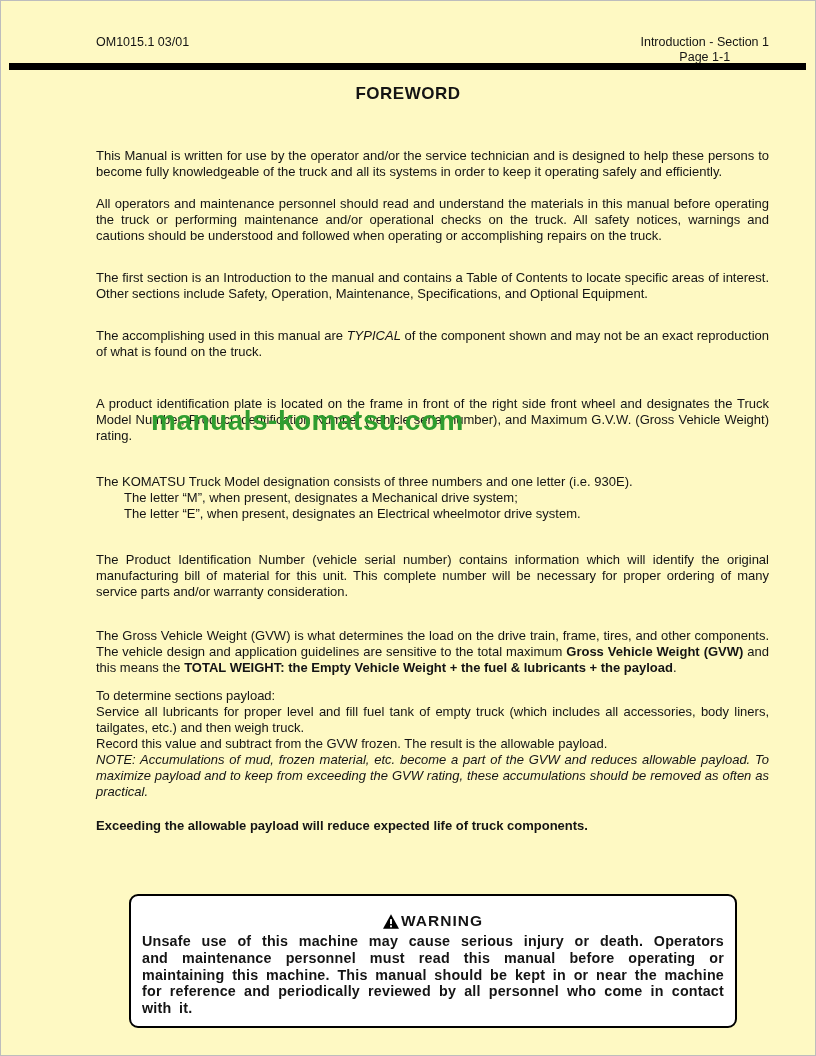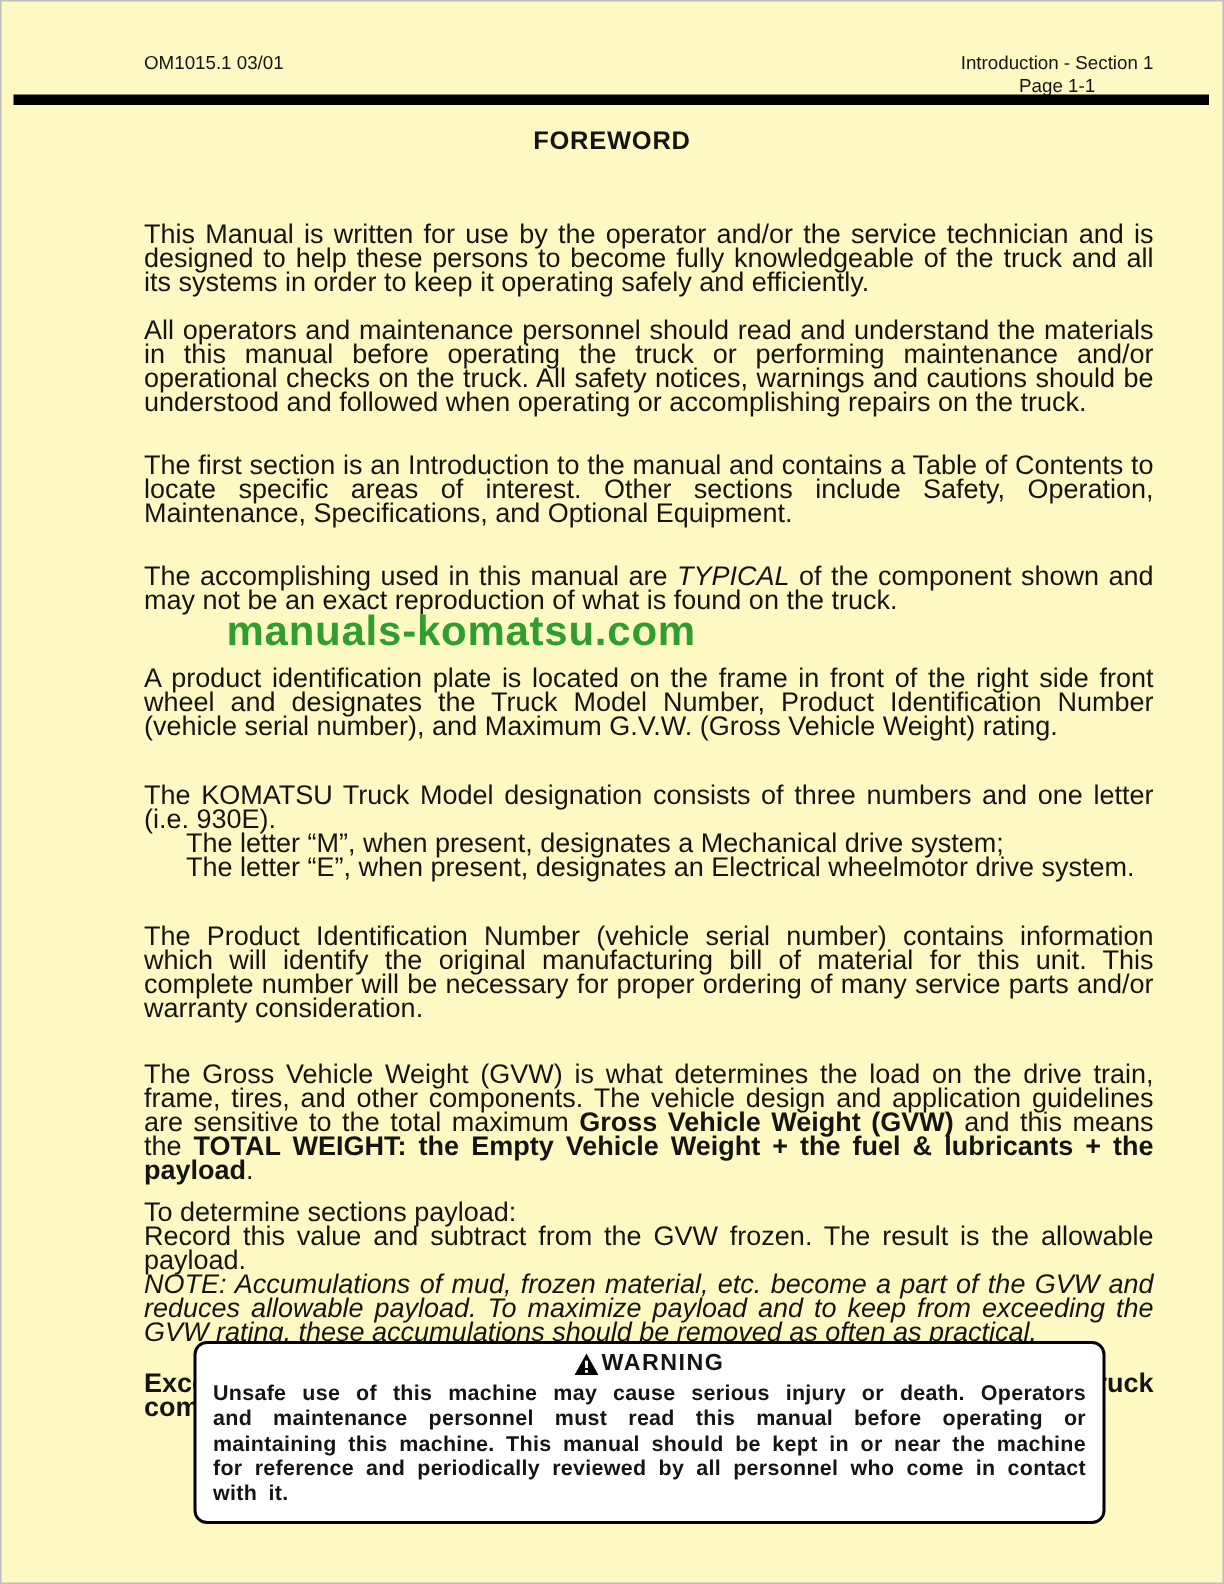--- a/index.html
+++ b/index.html
@@ -16,42 +16,42 @@
     font-size: 12.5px; line-height: 15px;
   }
   .header-right { text-align: center; }
   .rule { position: absolute; top: 62px; left: 8px; right: 9px; height: 7px; background: #000; }
   .title {
     padding-top: 83px; margin: 0; text-align: center;
     font-size: 17px; font-weight: bold; letter-spacing: 0.5px;
   }
   .content {
     margin: 44px 46px 14px 95px;
-    font-size: 18px; line-height: 16px; text-align: justify;
+    font-size: 13px; line-height: 16px; text-align: justify;
   }
   .para { margin: 0; }
   .mt12 { margin-top: 12px; }
   .mt16 { margin-top: 16px; }
   .mt18 { margin-top: 18px; }
   .mt26 { margin-top: 26px; }
   .mt28 { margin-top: 28px; }
   .mt30 { margin-top: 30px; }
   .mt36 { margin-top: 36px; }
   .indent { margin-left: 28px; text-align: left; }
   .bold { font-weight: bold; }
   .italic { font-style: italic; }
   .watermark {
     position: absolute; left: 150px; top: 404px;
     font-size: 28px; font-weight: bold; color: #2f9e2f; letter-spacing: 0.5px;
     white-space: nowrap;
   }
   .warning-box {
     position: absolute; left: 128px; top: 893px; width: 608px;
     border: 2px solid #000; border-radius: 9px; background: #fff;
-    padding: 4px 11px 9px;
+    padding: 16px 11px 9px;
   }
   .warning-title {
     display: flex; justify-content: center; align-items: center; gap: 2px;
     font-weight: bold; font-size: 15.5px; letter-spacing: 1px;
   }
   .warning-title svg { display: block; margin-top: 1px; }
   .warning-body {
     margin-top: 3px; font-weight: bold; font-size: 14.3px; line-height: 16.8px;
     text-align: justify; word-spacing: 3.5px; letter-spacing: 0.2px;
   }
@@ -78,20 +78,21 @@
       <p class="para mt16"><span>All operators and maintenance personnel should read and understand the materials in this manual before operating the truck or performing maintenance and/or operational checks on the truck. All safety notices, warnings and cautions should be understood and followed when operating or accomplishing repairs on the truck.</span></p>
       <p class="para mt26"><span>The first section is an Introduction to the manual and contains a Table of Contents to locate specific areas of interest. Other sections include Safety, Operation, Maintenance, Specifications, and Optional Equipment.</span></p>
       <p class="para mt26"><span>The accomplishing used in this manual are </span><span class="italic">TYPICAL</span><span> of the component shown and may not be an exact reproduction of what is found on the truck.</span></p>
       <p class="para mt36"><span>A product identification plate is located on the frame in front of the right side front wheel and designates the Truck Model Number, Product Identification Number (vehicle serial number), and Maximum G.V.W. (Gross Vehicle Weight) rating.</span></p>
       <p class="para mt30"><span>The KOMATSU Truck Model designation consists of three numbers and one letter (i.e. 930E).</span></p>
       <p class="para indent"><span>The letter “M”, when present, designates a Mechanical drive system;</span></p>
       <p class="para indent"><span>The letter “E”, when present, designates an Electrical wheelmotor drive system.</span></p>
       <p class="para mt30"><span>The Product Identification Number (vehicle serial number) contains information which will identify the original manufacturing bill of material for this unit. This complete number will be necessary for proper ordering of many service parts and/or warranty consideration.</span></p>
       <p class="para mt28"><span>The Gross Vehicle Weight (GVW) is what determines the load on the drive train, frame, tires, and other components. The vehicle design and application guidelines are sensitive to the total maximum </span><span class="bold">Gross Vehicle Weight (GVW)</span><span> and this means the </span><span class="bold">TOTAL WEIGHT: the Empty Vehicle Weight +  the fuel &amp; lubricants +  the payload</span><span>.</span></p>
       <p class="para mt12"><span>To determine sections payload:</span></p>
+      <p class="para"><span>Service all lubricants for proper level and fill fuel tank of empty truck (which includes all accessories, body liners, tailgates, etc.) and then weigh truck.</span></p>
       <p class="para"><span>Record this value and subtract from the GVW frozen. The result is the allowable payload.</span></p>
       <p class="para italic"><span>NOTE: Accumulations of mud, frozen material, etc. become a part of the GVW and reduces allowable payload. To maximize payload and to keep from exceeding the GVW rating, these accumulations should be removed as often as practical.</span></p>
       <p class="para mt18 bold"><span>Exceeding the allowable payload will reduce expected life of truck components.</span></p>
     </div>
 
   <div class="watermark">manuals-komatsu.com</div>
 
   <div class="warning-box">
     <div class="warning-title">
       <svg width="16" height="15" viewBox="0 0 20 18" aria-hidden="true">

